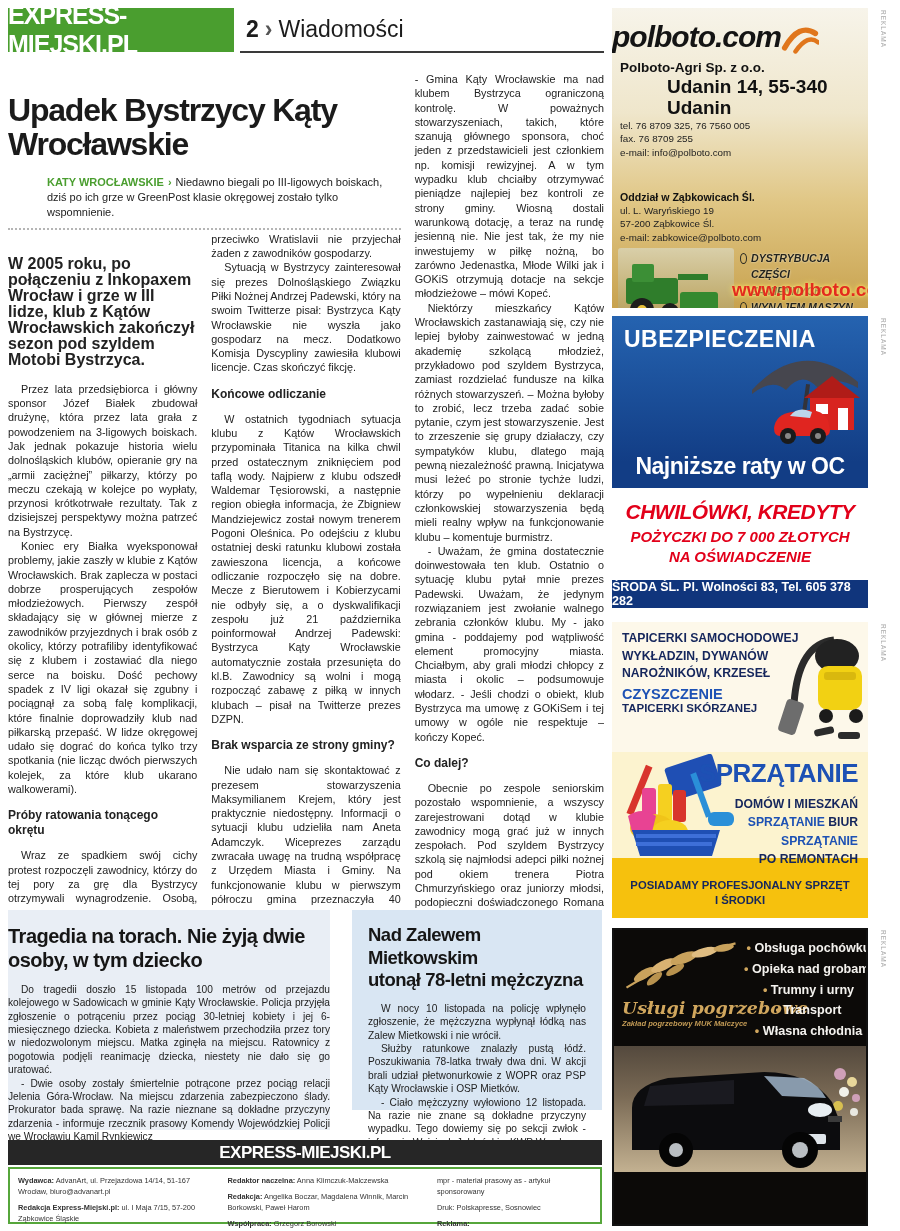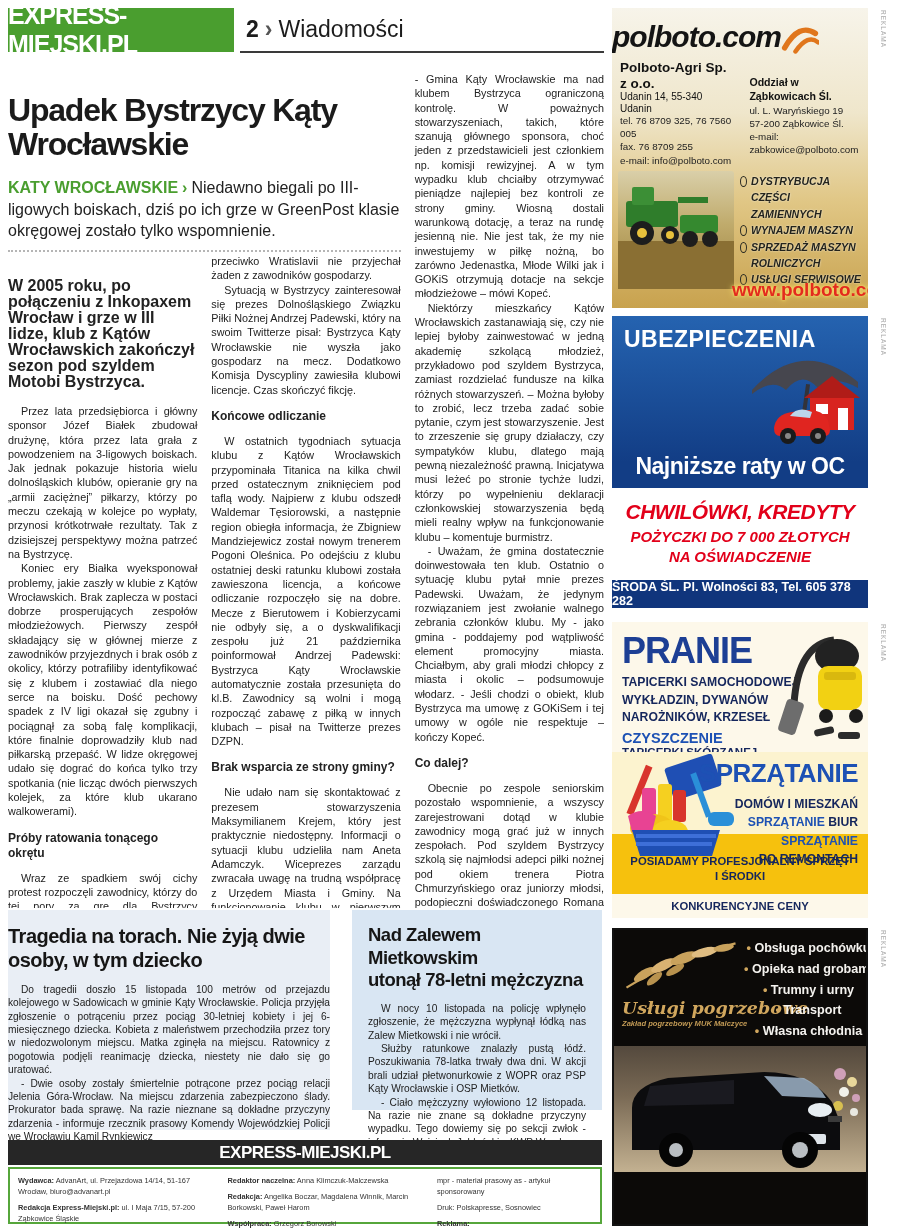--- a/index.html
+++ b/index.html
@@ -15,21 +15,21 @@
   .section-label .chev{color:#555;margin:0 6px;font-weight:bold;}
   .header-rule{position:absolute;left:240px;top:51px;width:364px;height:2px;background:#3a3a3a;}
 
   
   .article{position:absolute;left:8px;top:60px;width:596px;height:848px;overflow:hidden;
            display:grid;grid-template-columns:1fr 1fr 1fr;column-gap:14px;
            grid-template-rows:auto 1fr;}
   .head-block{grid-column:1/3;grid-row:1;}
   .art-title{font-size:32px;font-weight:bold;letter-spacing:-1.2px;color:#1b1b1b;
              line-height:1.05;margin:34px 0 14px 0;}
-  .kicker{font-size:16px;line-height:1.35;margin-bottom:8px;}
+  .kicker{font-size:11px;line-height:1.35;margin-bottom:8px;margin-left:39px;}
   .kicker .k-label{color:#4a9e2f;font-weight:bold;}
   .kicker .k-sep{color:#4a9e2f;font-weight:bold;margin:0 4px;}
   .dotted-rule{border:none;border-top:2px dotted #b5b5b5;margin:6px 0 2px 0;}
   .colA{grid-column:1;grid-row:2;}
   .colB{grid-column:2;grid-row:2;}
   .colC{grid-column:3;grid-row:1/3;padding-top:12px;}
   .blk{font-size:10.8px;line-height:14.3px;text-align:justify;margin:0;}
   .blk.lead{font-weight:bold;font-size:16px;line-height:16px;margin:24px 0 14px 0;text-align:left;}
   .blk.para{text-indent:13px;}
   .blk.cont{text-indent:0;}
@@ -56,23 +56,23 @@
 
   
   .rek{position:absolute;left:873px;width:14px;font-size:6.5px;color:#a9a9a9;
        writing-mode:vertical-rl;letter-spacing:1px;}
   .ad{position:absolute;left:612px;width:256px;box-sizing:border-box;overflow:hidden;}
 
   
   .ad-polboto{top:8px;height:300px;background:linear-gradient(180deg,#f7f4ea 0%,#efe6cb 35%,#e0c684 65%,#c8a24e 100%);}
   .pb-logo{display:flex;align-items:center;padding-top:12px;}
   .pb-logo-text{font-size:30px;font-weight:bold;font-style:italic;color:#141414;letter-spacing:-1px;}
-  .pb-info{display:flex;padding:6px 8px 0 8px;gap:16px;}
+  .pb-info{display:flex;padding:6px 8px 0 8px;gap:16px;flex-direction:column;}
   .pb-company{font-size:13.5px;font-weight:bold;color:#111;line-height:1.15;}
-  .pb-addr{font-size:10px;font-weight:normal;color:#111;line-height:1.15;}
+  .pb-addr{font-size:19px;font-weight:bold;color:#111;line-height:1.15;margin-left:47px;}
   .pb-contact{font-size:9.8px;color:#222;line-height:1.35;}
   .pb-branch{font-size:9.8px;color:#222;line-height:1.35;padding-top:15px;}
   .pb-branch .b-title{font-weight:bold;font-size:10.6px;color:#111;}
   .pb-mid{display:flex;gap:6px;padding:4px 6px 0 6px;}
   .pb-photo{width:116px;height:118px;border-radius:3px;flex:none;
             background:linear-gradient(180deg,#d9cfa9 0%,#c0ab6c 45%,#9b7f3c 100%);}
   .pb-services{list-style:none;margin:2px 0 0 0;padding:0;}
   .pb-services li{display:flex;align-items:flex-start;gap:4px;font-size:10.6px;font-weight:bold;
                   font-style:italic;color:#23231c;line-height:1.55;text-shadow:0 0 2px rgba(255,255,250,.8);}
   .wheat{flex:none;width:5px;height:9px;border:1.5px solid #2a2a22;border-radius:50%;margin-top:3px;}
@@ -97,21 +97,21 @@
 
   
   .ad-pranie{top:622px;height:296px;background:#fdf8ea;}
   .pr-top{position:relative;height:130px;padding:8px 0 0 10px;box-sizing:border-box;}
   .pr-title{color:#1d3f94;font-weight:bold;font-size:36px;letter-spacing:-1px;margin:0 0 2px 0;}
   .pr-lines{list-style:none;margin:0;padding:0;}
   .pr-lines li{color:#15265c;font-weight:bold;font-size:12.2px;line-height:1.45;}
   .pr-clean{color:#1d51b4;font-weight:bold;font-size:14.5px;margin:3px 0 0 0;}
   .pr-clean-sub{color:#15265c;font-weight:bold;font-size:11.5px;margin:0;}
   .pr-vac{position:absolute;right:2px;top:4px;}
-  .pr-mid{position:relative;height:82px;background:#fcf3cf;padding-left:41px;}
+  .pr-mid{position:relative;height:106px;background:#fcf3cf;padding-left:41px;}
   .pr-basket{position:absolute;left:0px;top:2px;}
   .pr-mid-txt{position:absolute;right:10px;top:6px;text-align:right;}
   .pr-title2{color:#1d51b4;font-weight:bold;font-size:26px;letter-spacing:-0.5px;margin:0 0 6px 0;}
   .pr-m1{color:#15265c;font-weight:bold;font-size:12.2px;line-height:1.5;margin:0;}
   .pr-blue{color:#1d51b4;}
   .pr-yellow{height:60px;background:#f6c10d;text-align:center;padding-top:4px;box-sizing:border-box;}
   .pr-banner{color:#15265c;font-weight:bold;font-size:11.3px;line-height:1.3;margin:16px;}
   .pr-phone{color:#1c2a5e;font-weight:bold;font-size:29px;letter-spacing:1px;margin:1px 0 0 0;}
 
   
@@ -306,21 +306,20 @@
       <p class="ub-credit2">POŻYCZKI DO 7 000 ZŁOTYCH</p>
       <p class="ub-credit3">NA OŚWIADCZENIE</p>
     </div>
     <div class="ub-bar">
       <span>ŚRODA ŚL. Pl. Wolności 83, Tel. 605 378 282</span>
     </div>
   </div>
 
   <div class="ad ad-pranie">
     <div class="pr-top">
-      <h3 class="pr-title">PRANIE</h3>
       <ul class="pr-lines">
 
       <li>TAPICERKI SAMOCHODOWEJ</li>
           <li>WYKŁADZIN, DYWANÓW</li>
           <li>NAROŻNIKÓW, KRZESEŁ</li>
         </ul>
       <p class="pr-clean">CZYSZCZENIE</p>
       <p class="pr-clean-sub">TAPICERKI SKÓRZANEJ</p>
       <div class="pr-vac">
         <svg width="92" height="122" viewBox="0 0 92 122">

